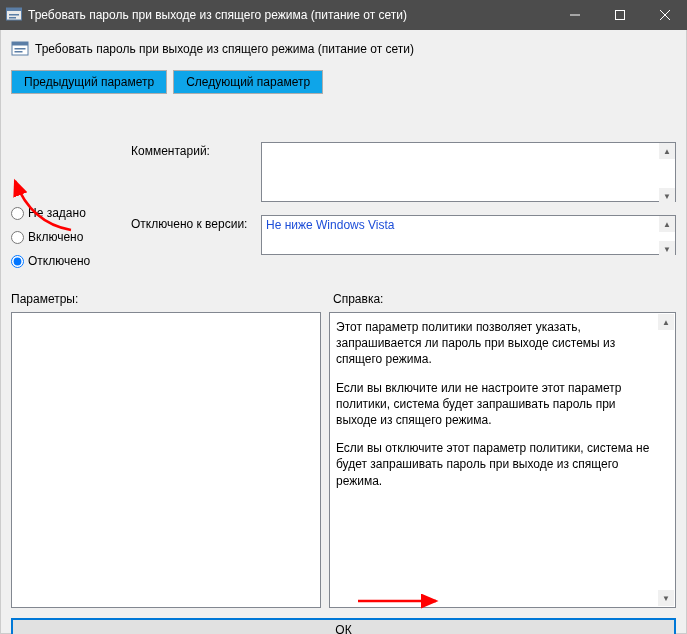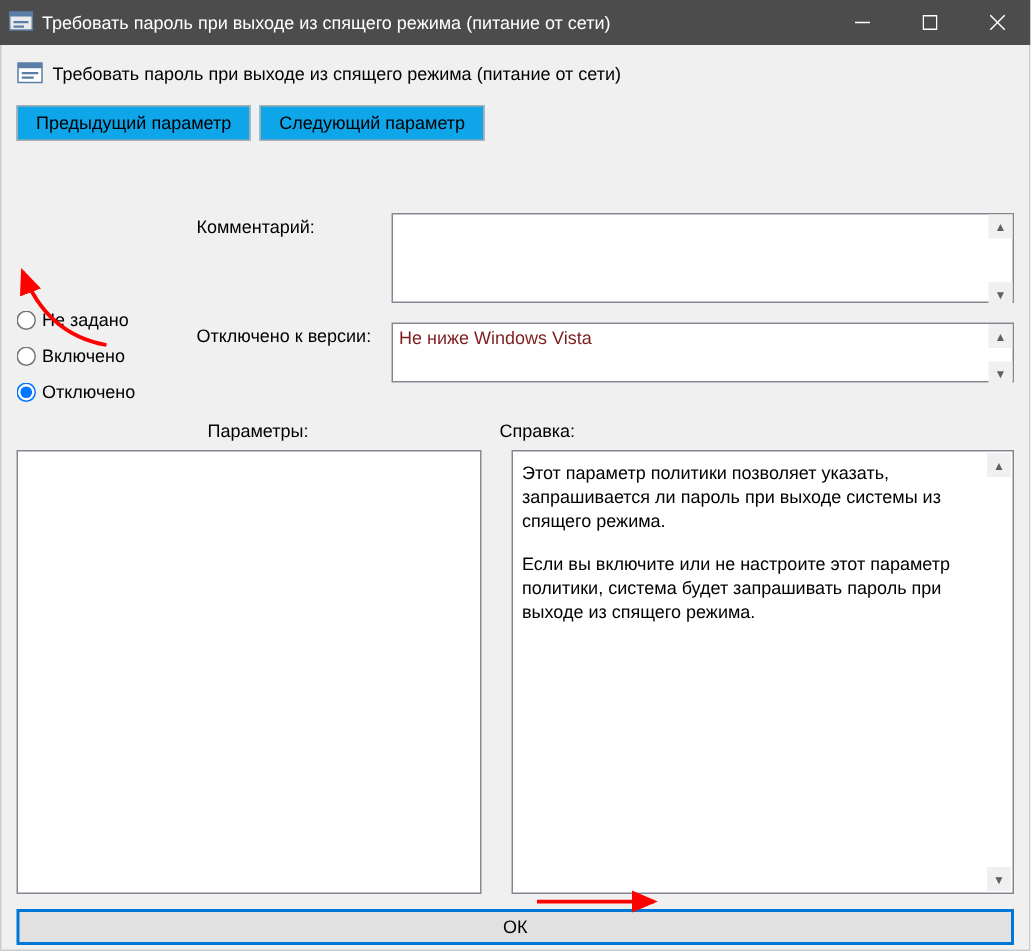--- a/index.html
+++ b/index.html
@@ -93,21 +93,21 @@
     position: relative;
   }
   .tarea, .robox {
     width: 100%;
     background: #fff;
     border: 1px solid #828790;
     font-family: inherit;
     font-size: 12px;
     resize: none;
     padding: 2px 16px 2px 4px;
-    color: #7f1d1d;
+    color: #1d4ed8;
   }
   .tarea { height: 60px; }
   .robox {
     height: 40px;
     white-space: nowrap;
     overflow: hidden;
   }
   .scroll-arrows {
     position: absolute;
     right: 1px;
@@ -119,28 +119,27 @@
     justify-content: space-between;
   }
   .scroll-arrows .sa {
     width: 16px; height: 16px;
     background: #f0f0f0;
     display: flex; align-items: center; justify-content: center;
     font-size: 8px; color: #606060;
   }
   .section-labels {
     display: flex;
-    margin-top: 12px;
-    text-align: center;
+    margin-top: 24px;
   }
   .section-labels .ll { width: 322px; font-size: 12px; }
   .section-labels .rl { font-size: 12px; }
   .panels {
     display: flex;
-    gap: 20px;
+    gap: 8px;
     margin-top: 6px;
     height: 296px;
   }
   .left-panel {
     width: 310px;
     background: #fff;
     border: 1px solid #828790;
     padding: 4px;
   }
   .right-panel {
@@ -262,20 +261,21 @@
   <div class="section-labels">
     <div class="ll">Параметры:</div>
     <div class="rl">Справка:</div>
   </div>
 
   <div class="panels">
     <div class="left-panel"></div>
     <div class="right-panel">
       <p>Этот параметр политики позволяет указать, запрашивается ли пароль при выходе системы из спящего режима.</p>
       <p>Если вы включите или не настроите этот параметр политики, система будет запрашивать пароль при выходе из спящего режима.</p>
+      <p>Если вы отключите этот параметр политики, система не будет запрашивать пароль при выходе из спящего режима.</p>
       <div class="scroll-arrows">
         <div class="sa">▲</div>
         <div class="sa">▼</div>
       </div>
     </div>
   </div>
 
   <div class="footer-btns">
     <button class="default">ОК</button>
     <button>Применить</button>

